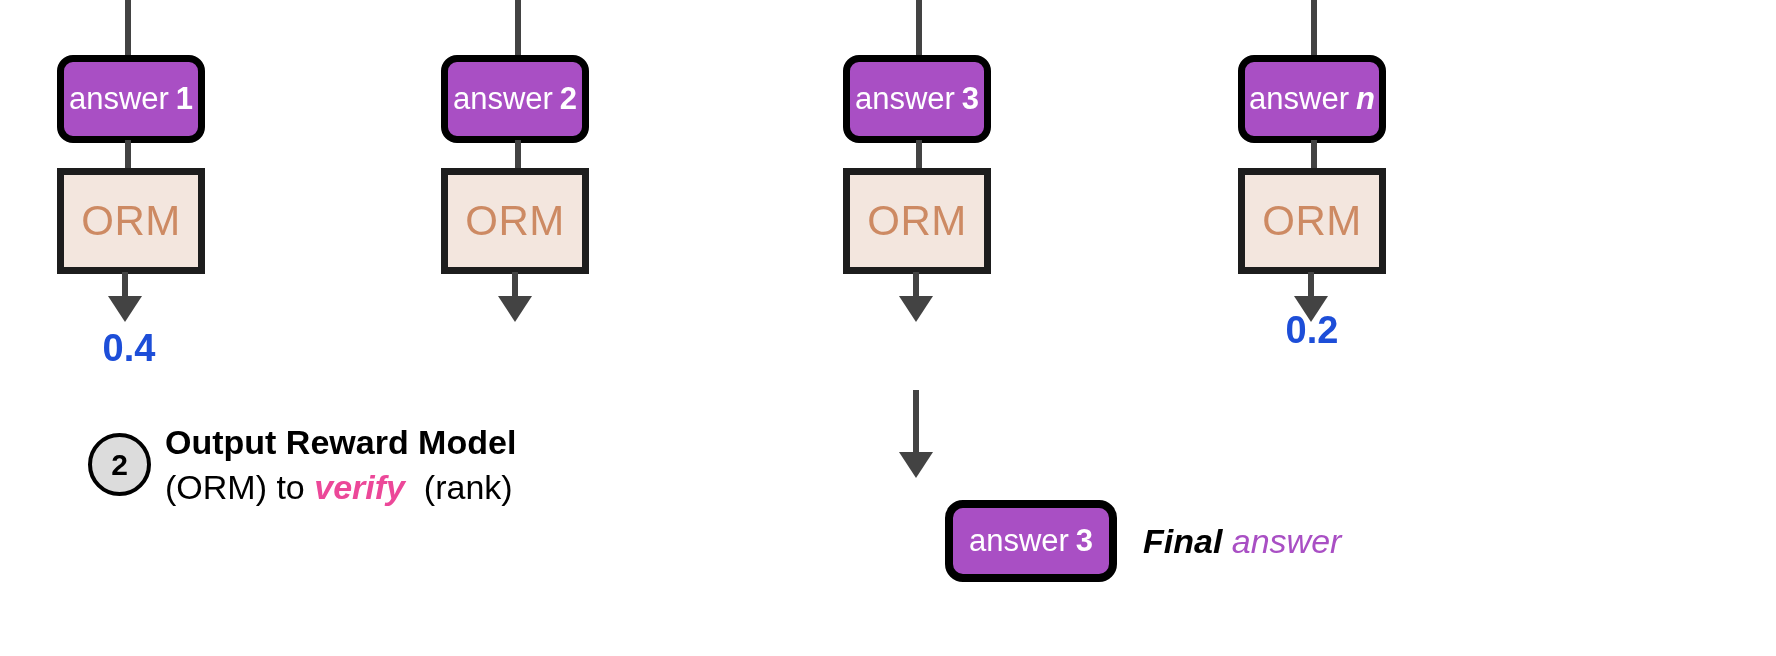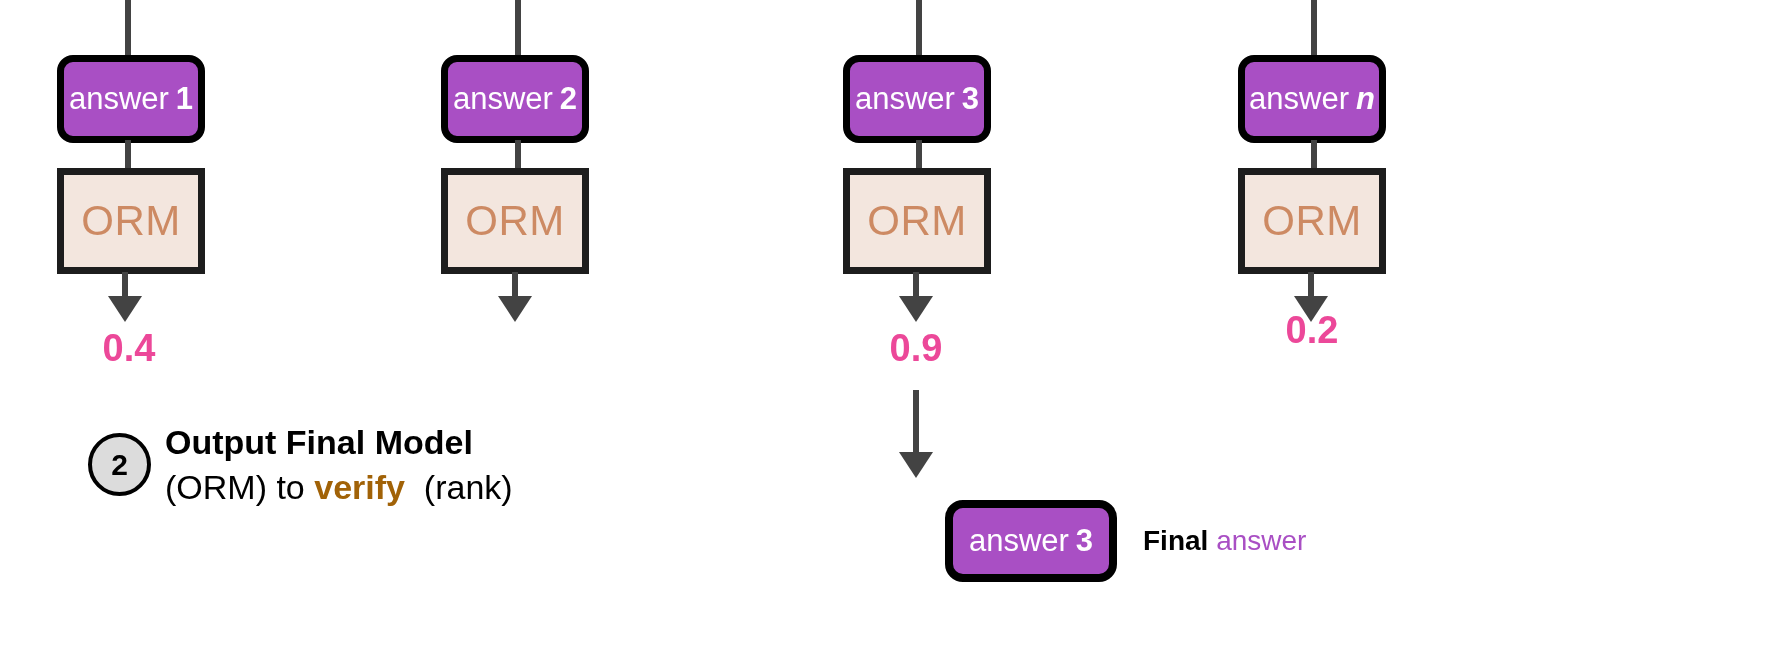--- a/index.html
+++ b/index.html
@@ -81,21 +81,21 @@
     color: #cd8a63;
     font-size: 42px;
     letter-spacing: 0.5px;
   }
 
   
   .score {
     position: absolute;
     font-size: 38px;
     font-weight: bold;
-    color: #ec4899;
+    color: #1d4ed8;
     text-align: center;
     white-space: nowrap;
   }
 
   
   #caption {
     position: absolute;
     left: 88px;
     top: 420px;
     width: 640px;
@@ -123,22 +123,23 @@
     line-height: 1.32;
     color: #000000;
     text-align: left;
   }
   .caption-text .ln {
     display: block;
     white-space: nowrap;
   }
   .b { font-weight: bold; }
   .verify {
-    color: #a16207;
-    font-weight: bold;
+    color: #ec4899;
+    font-weight: bold;
+    font-style: italic;
   }
   .purple-word {
     color: #a94fc4;
     font-weight: bold;
   }
 
   
   #final-row {
     position: absolute;
     left: 945px;
@@ -157,22 +158,23 @@
     display: flex;
     align-items: center;
     justify-content: center;
     color: #ffffff;
     font-size: 31px;
     white-space: nowrap;
   }
   #final-answer-box .num { font-weight: bold; margin-left: 7px; }
   #final-label {
     margin-left: 26px;
-    font-size: 28px;
-    white-space: nowrap;
+    font-size: 34px;
+    white-space: nowrap;
+    font-style: italic;
   }
   #final-label .strong { font-weight: bold; color: #000000; }
   #final-label .soft { color: #a94fc4; font-weight: normal; }
 </style>
 </head>
 <body>
 
 <div id="stage">
 
   <div class="vline" style="left:125px; top:0px; height:62px;"></div>
@@ -210,21 +212,20 @@
       <span class="num">3</span>
   </div>
   <div class="vline" style="left:916px; top:140px; height:35px;"></div>
   <div class="orm-box" style="left:843px; top:168px; width:148px; height:106px;">
     <span>ORM</span>
   </div>
   <div class="arrow-wrap" style="left:899px; top:272px; width:34px; height:50px;">
     <div class="arrow-stem" style="height:26px;"></div>
     <div class="arrow-head" style="top:24px;"></div>
   </div>
-  <div class="score" style="left:852px; top:327px; width:128px;">0.9</div>
 
   <div class="arrow-wrap" style="left:899px; top:390px; width:34px; height:96px;">
     <div class="arrow-stem" style="height:68px;"></div>
     <div class="arrow-head" style="top:62px;"></div>
   </div>
 
   <div class="vline" style="left:1311px; top:0px; height:62px;"></div>
   <div class="answer-box" style="left:1238px; top:55px; width:148px; height:88px;">
     <span>answer</span>
       <span class="num ital">n</span>
@@ -236,21 +237,21 @@
   <div class="arrow-wrap" style="left:1294px; top:272px; width:34px; height:50px;">
     <div class="arrow-stem" style="height:26px;"></div>
     <div class="arrow-head" style="top:24px;"></div>
   </div>
   <div class="score" style="left:1248px; top:309px; width:128px;">0.2</div>
 
   <div id="caption">
     <div class="step-badge">2</div>
     <div class="caption-text">
       <span class="ln">
-        <span class="b">Output Final Model</span>
+        <span class="b">Output Reward Model</span>
       </span>
       <span class="ln">
         <span>(ORM) to </span><span class="verify">verify</span>&nbsp;&nbsp;<span>(rank)</span>
       </span>
     </div>
   </div>
 
   <div id="final-row">
     <div id="final-answer-box">
       <span>answer</span>

